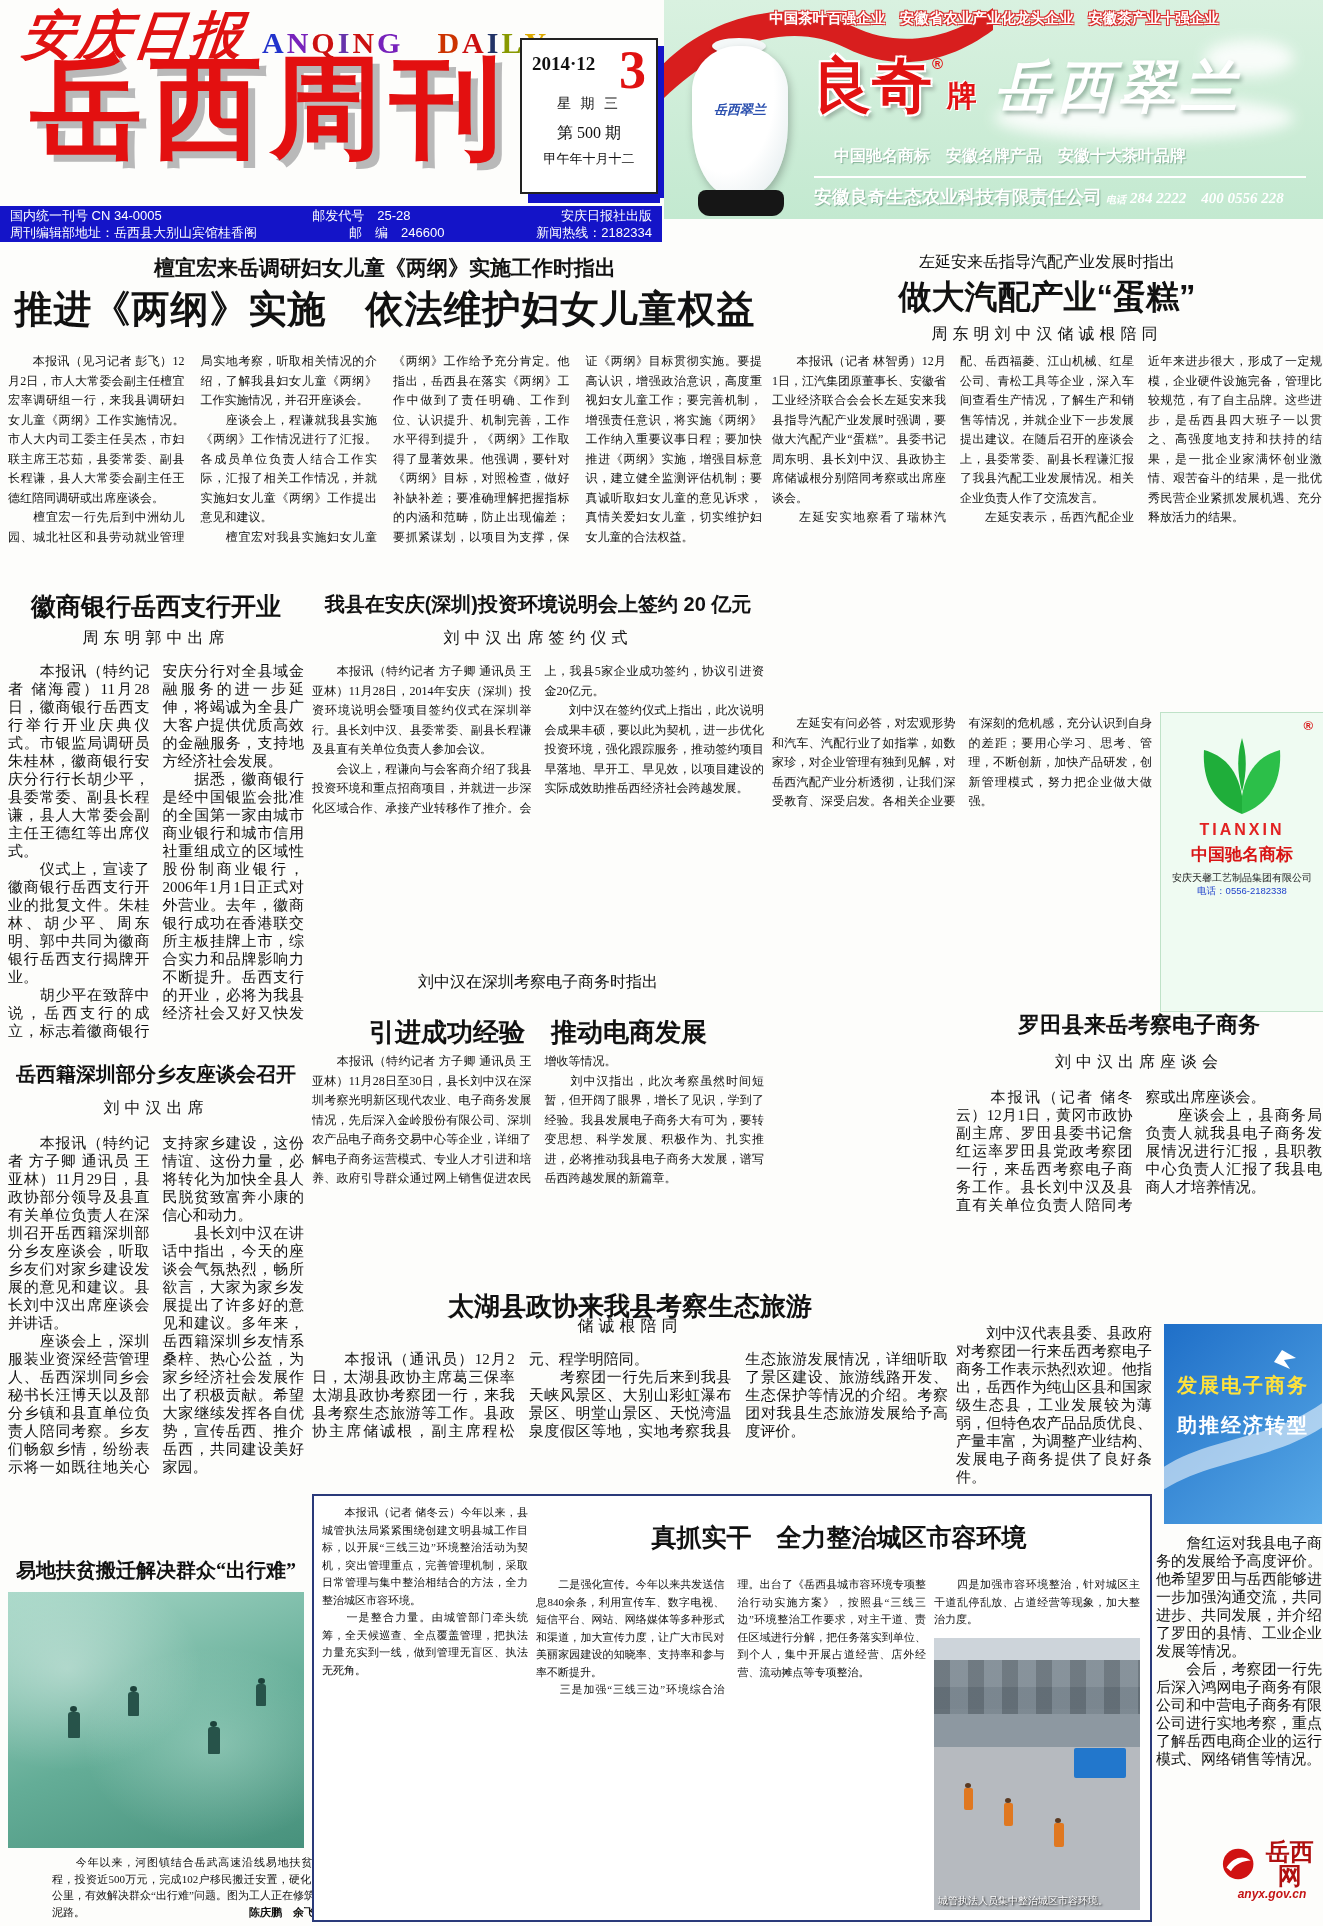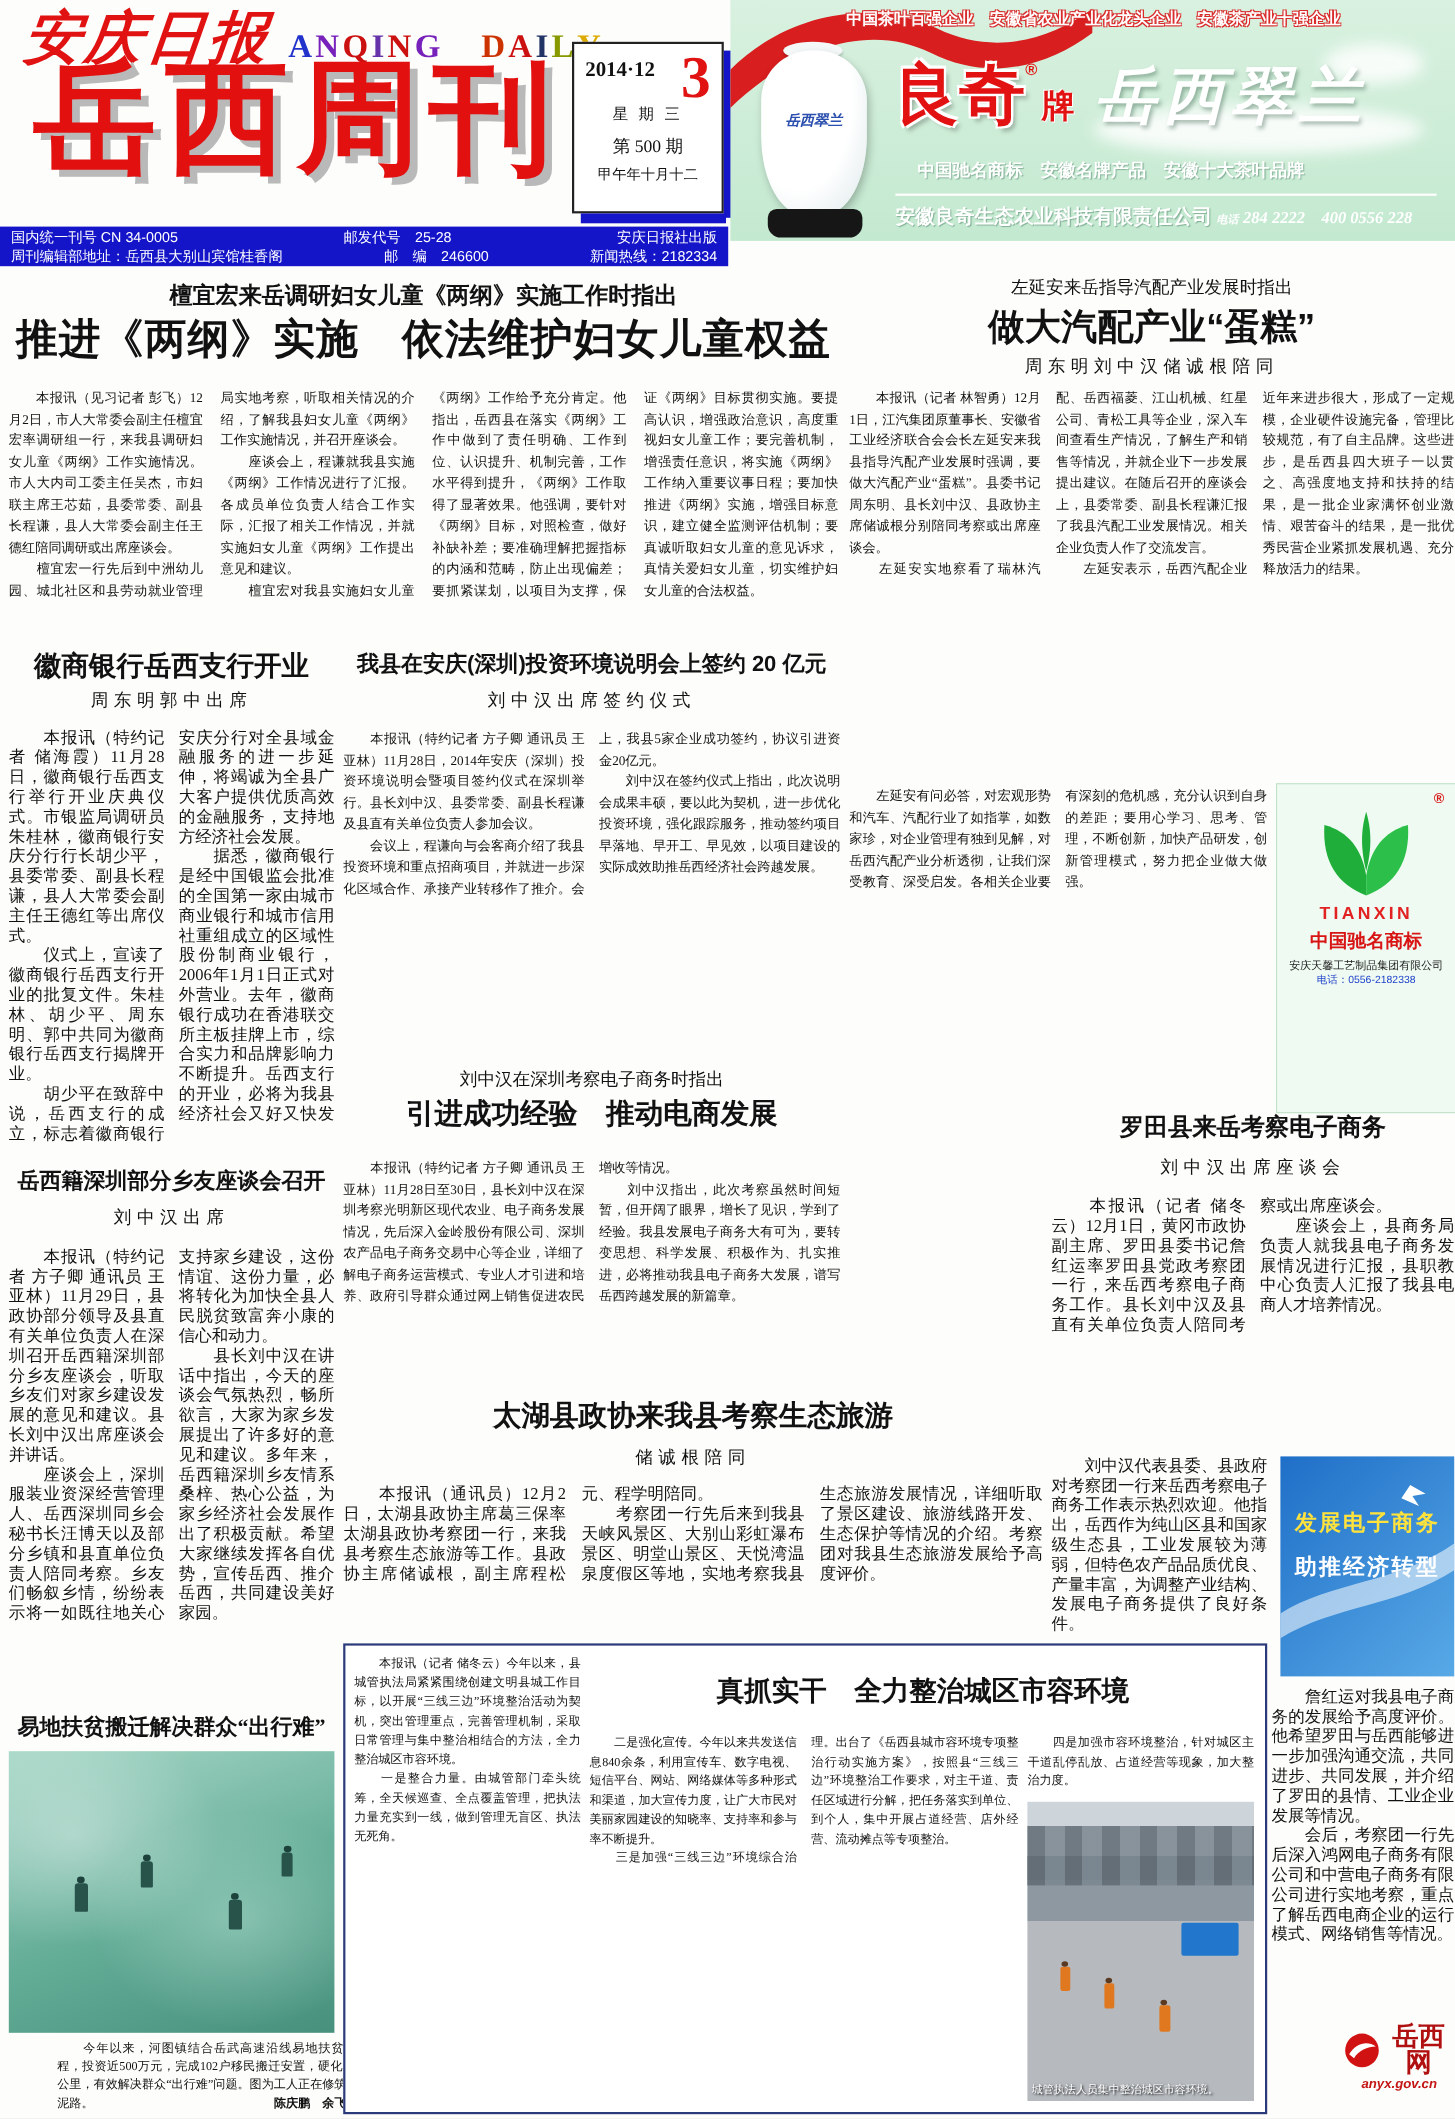--- a/index.html
+++ b/index.html
@@ -44,21 +44,21 @@
   .adco{font:bold 18px/1 "Liberation Sans",sans-serif;color:#fff;text-shadow:1px 1px 1px rgba(30,90,60,.4);text-align:right;}
   .adphone{font:italic bold 15px/1 "Liberation Serif",serif;color:#fff;}
   
   .infobar{background:#1414c8;color:#fff;font:13px/17px "Liberation Sans",sans-serif;padding:1px 10px;}
   .infobar .row{display:flex;justify-content:space-between;}
   
   .kicker{font:600 21px/1.2 "Liberation Serif",serif;}
   .h-main{font:900 38px/1.15 "Liberation Sans",sans-serif;letter-spacing:1px;}
   .h1{font:900 33px/1.15 "Liberation Sans",sans-serif;}
   .h2{font:900 25px/1.15 "Liberation Sans",sans-serif;}
-  .h2s{font:900 26px/1.15 "Liberation Sans",sans-serif;}
+  .h2s{font:900 26px/1.15 "Liberation Sans",sans-serif;margin-top:20px;}
   .hserif{font:900 20px/1.2 "Liberation Serif",serif;}
   .sub{font:16px/1.2 "Liberation Serif",serif;letter-spacing:5px;}
   .small-k{font:16px/1.2 "Liberation Serif",serif;}
   
   .t12{font-size:12px;line-height:19.5px;}
   .t115{font-size:15px;line-height:18px;}
   .t11{font-size:11px;line-height:17.5px;}
   .c4{column-count:4;column-gap:16px;}
   .c3{column-count:3;column-gap:14px;}
   .c2{column-count:2;column-gap:13px;}

